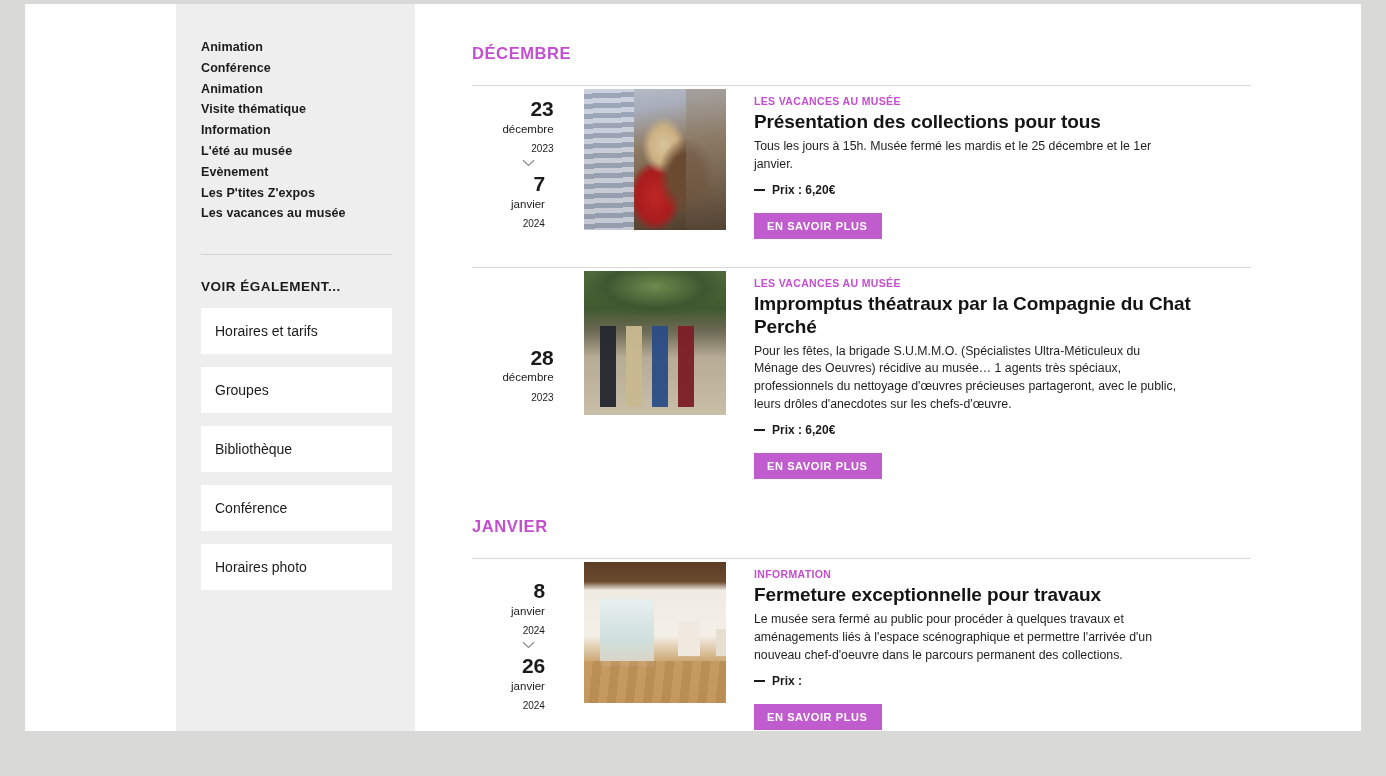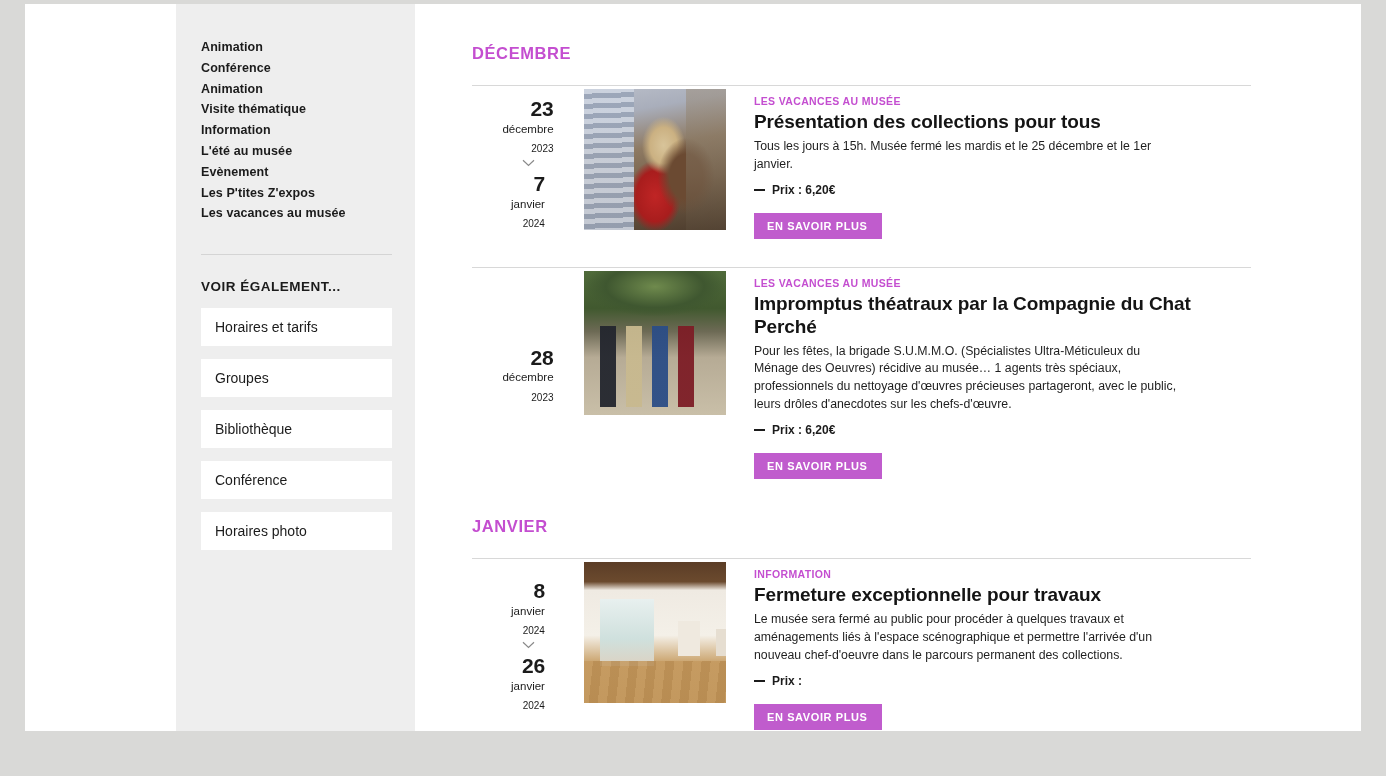--- a/index.html
+++ b/index.html
@@ -70,21 +70,21 @@
     margin: 24px 0 14px 0;
   }
 
   .link-list {
     margin: 0;
     padding: 0;
     list-style: none;
   }
   .link-box {
     background: #ffffff;
-    height: 38px;
+    height: 46px;
     display: flex;
     align-items: center;
     padding-left: 14px;
     margin-bottom: 13px;
     font-size: 14px;
     color: #1b1b1b;
     cursor: pointer;
     box-sizing: border-box;
   }
 

